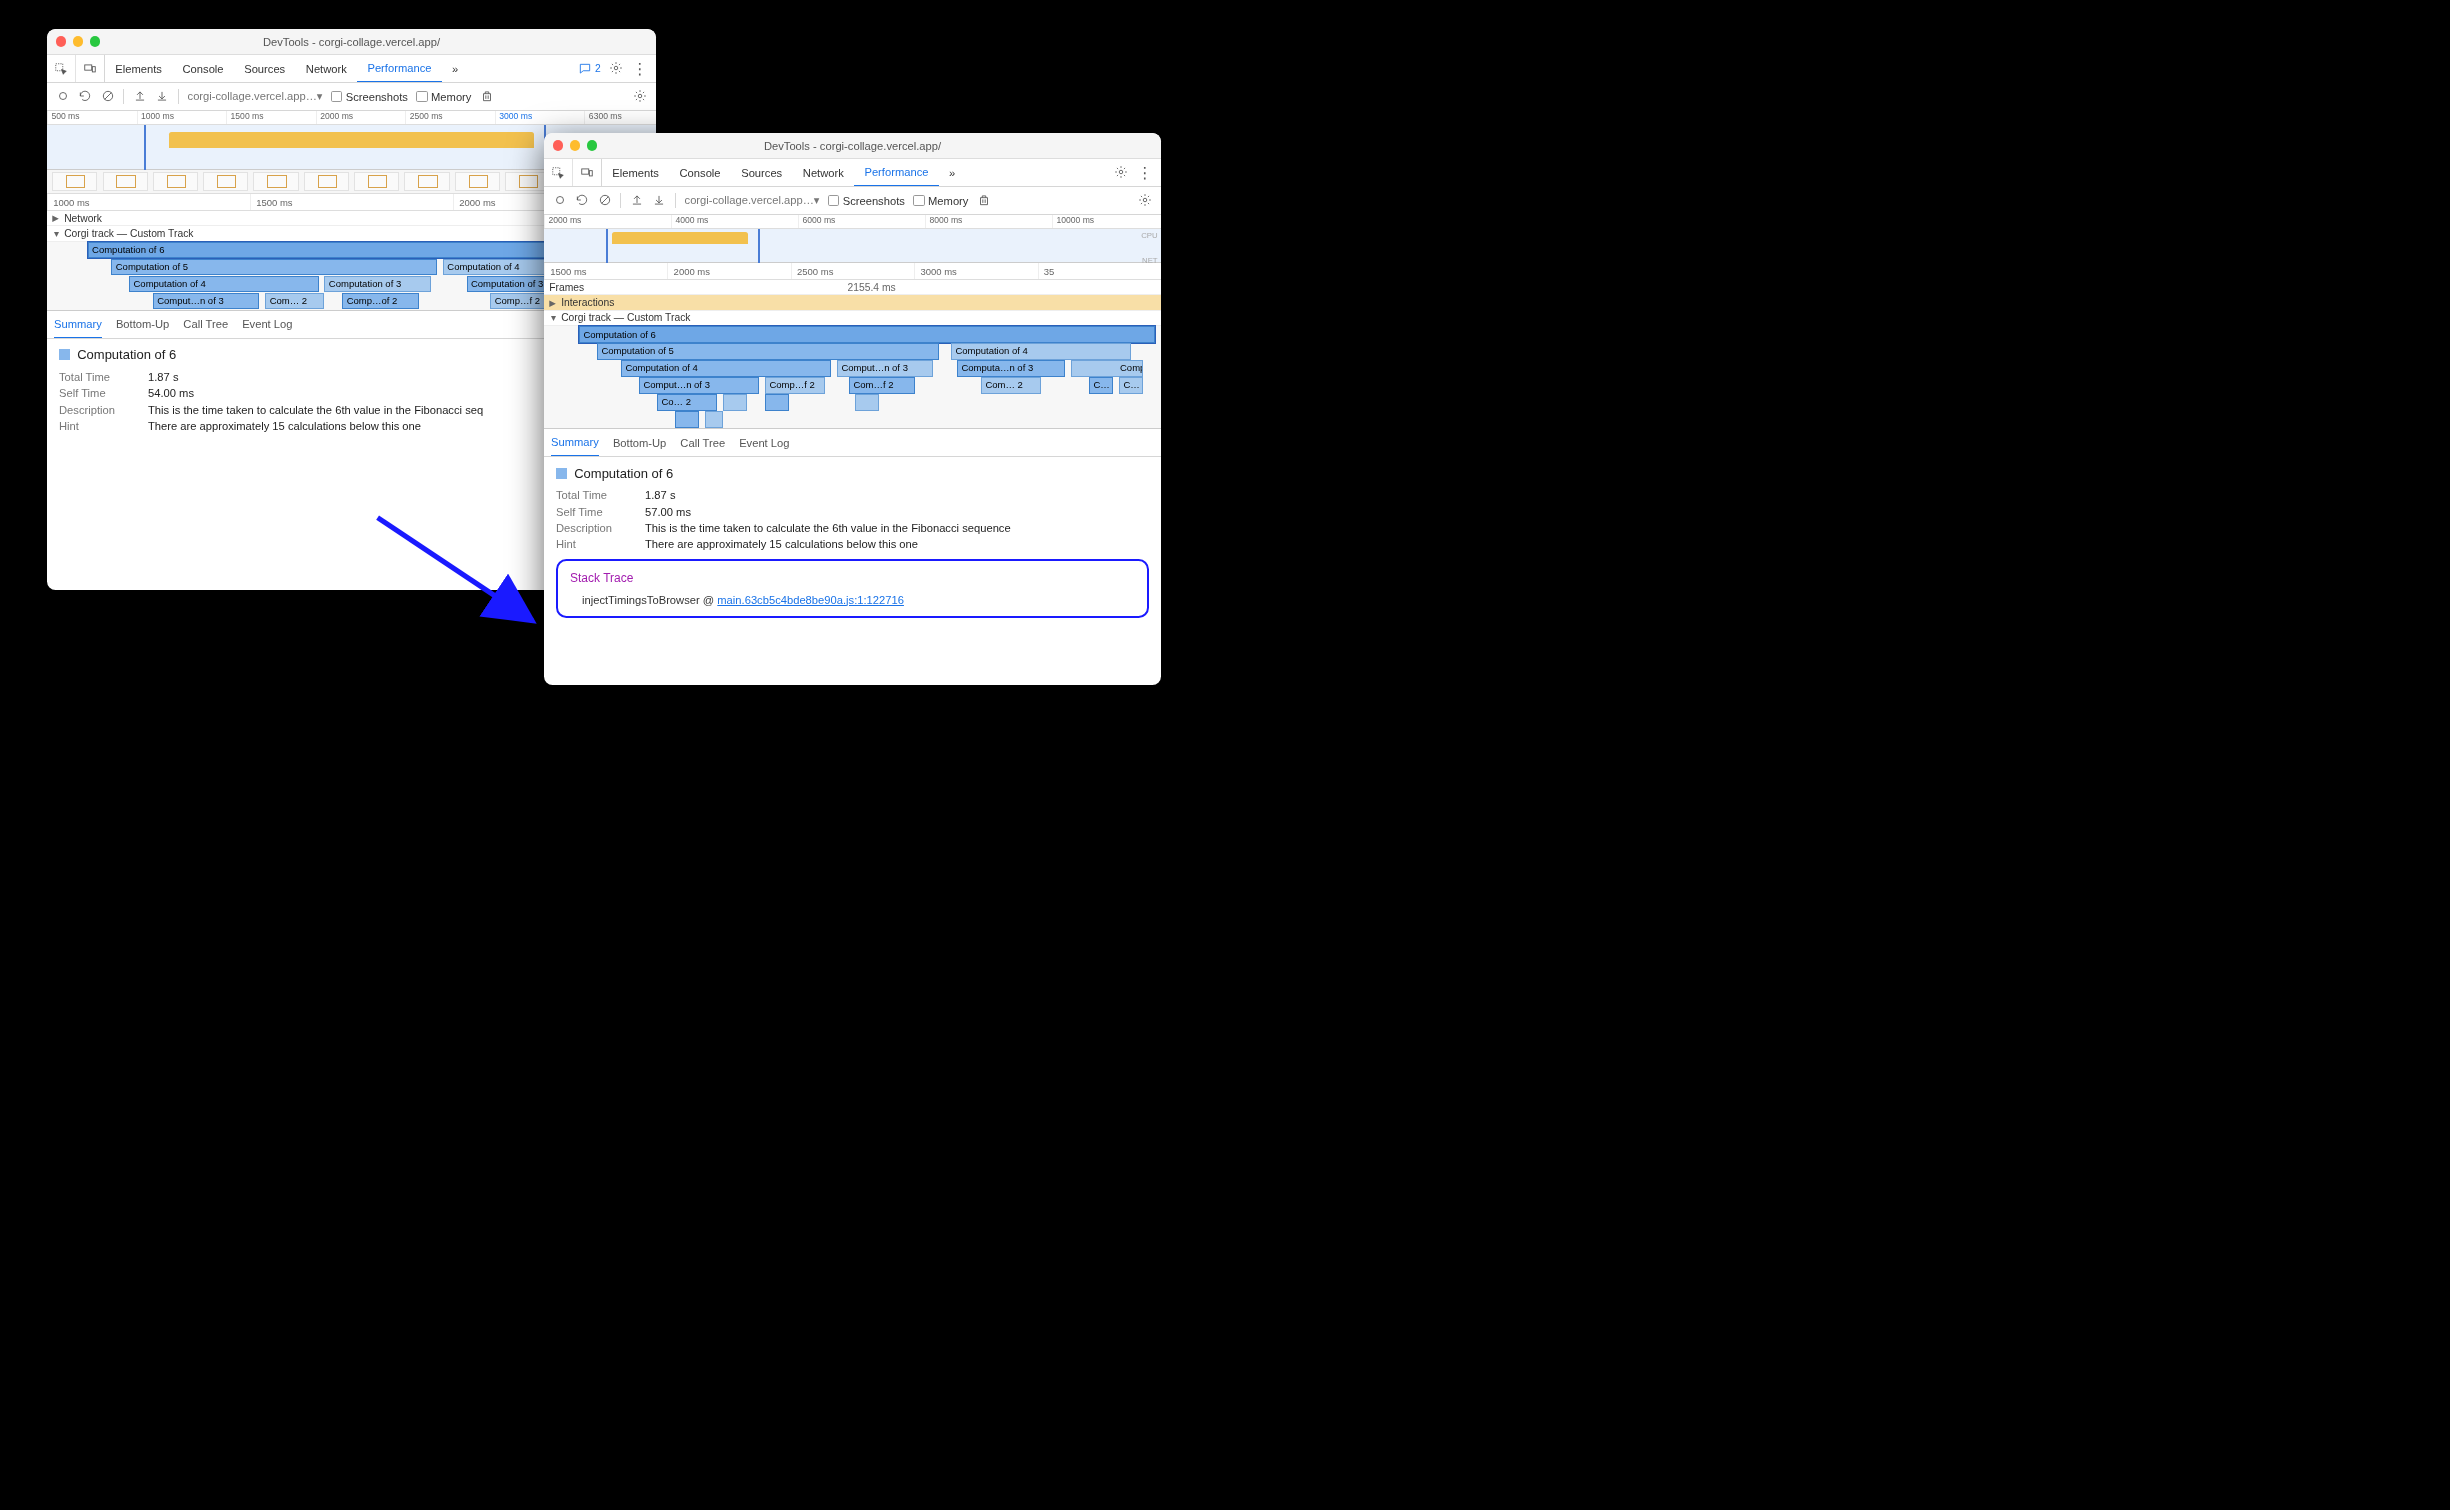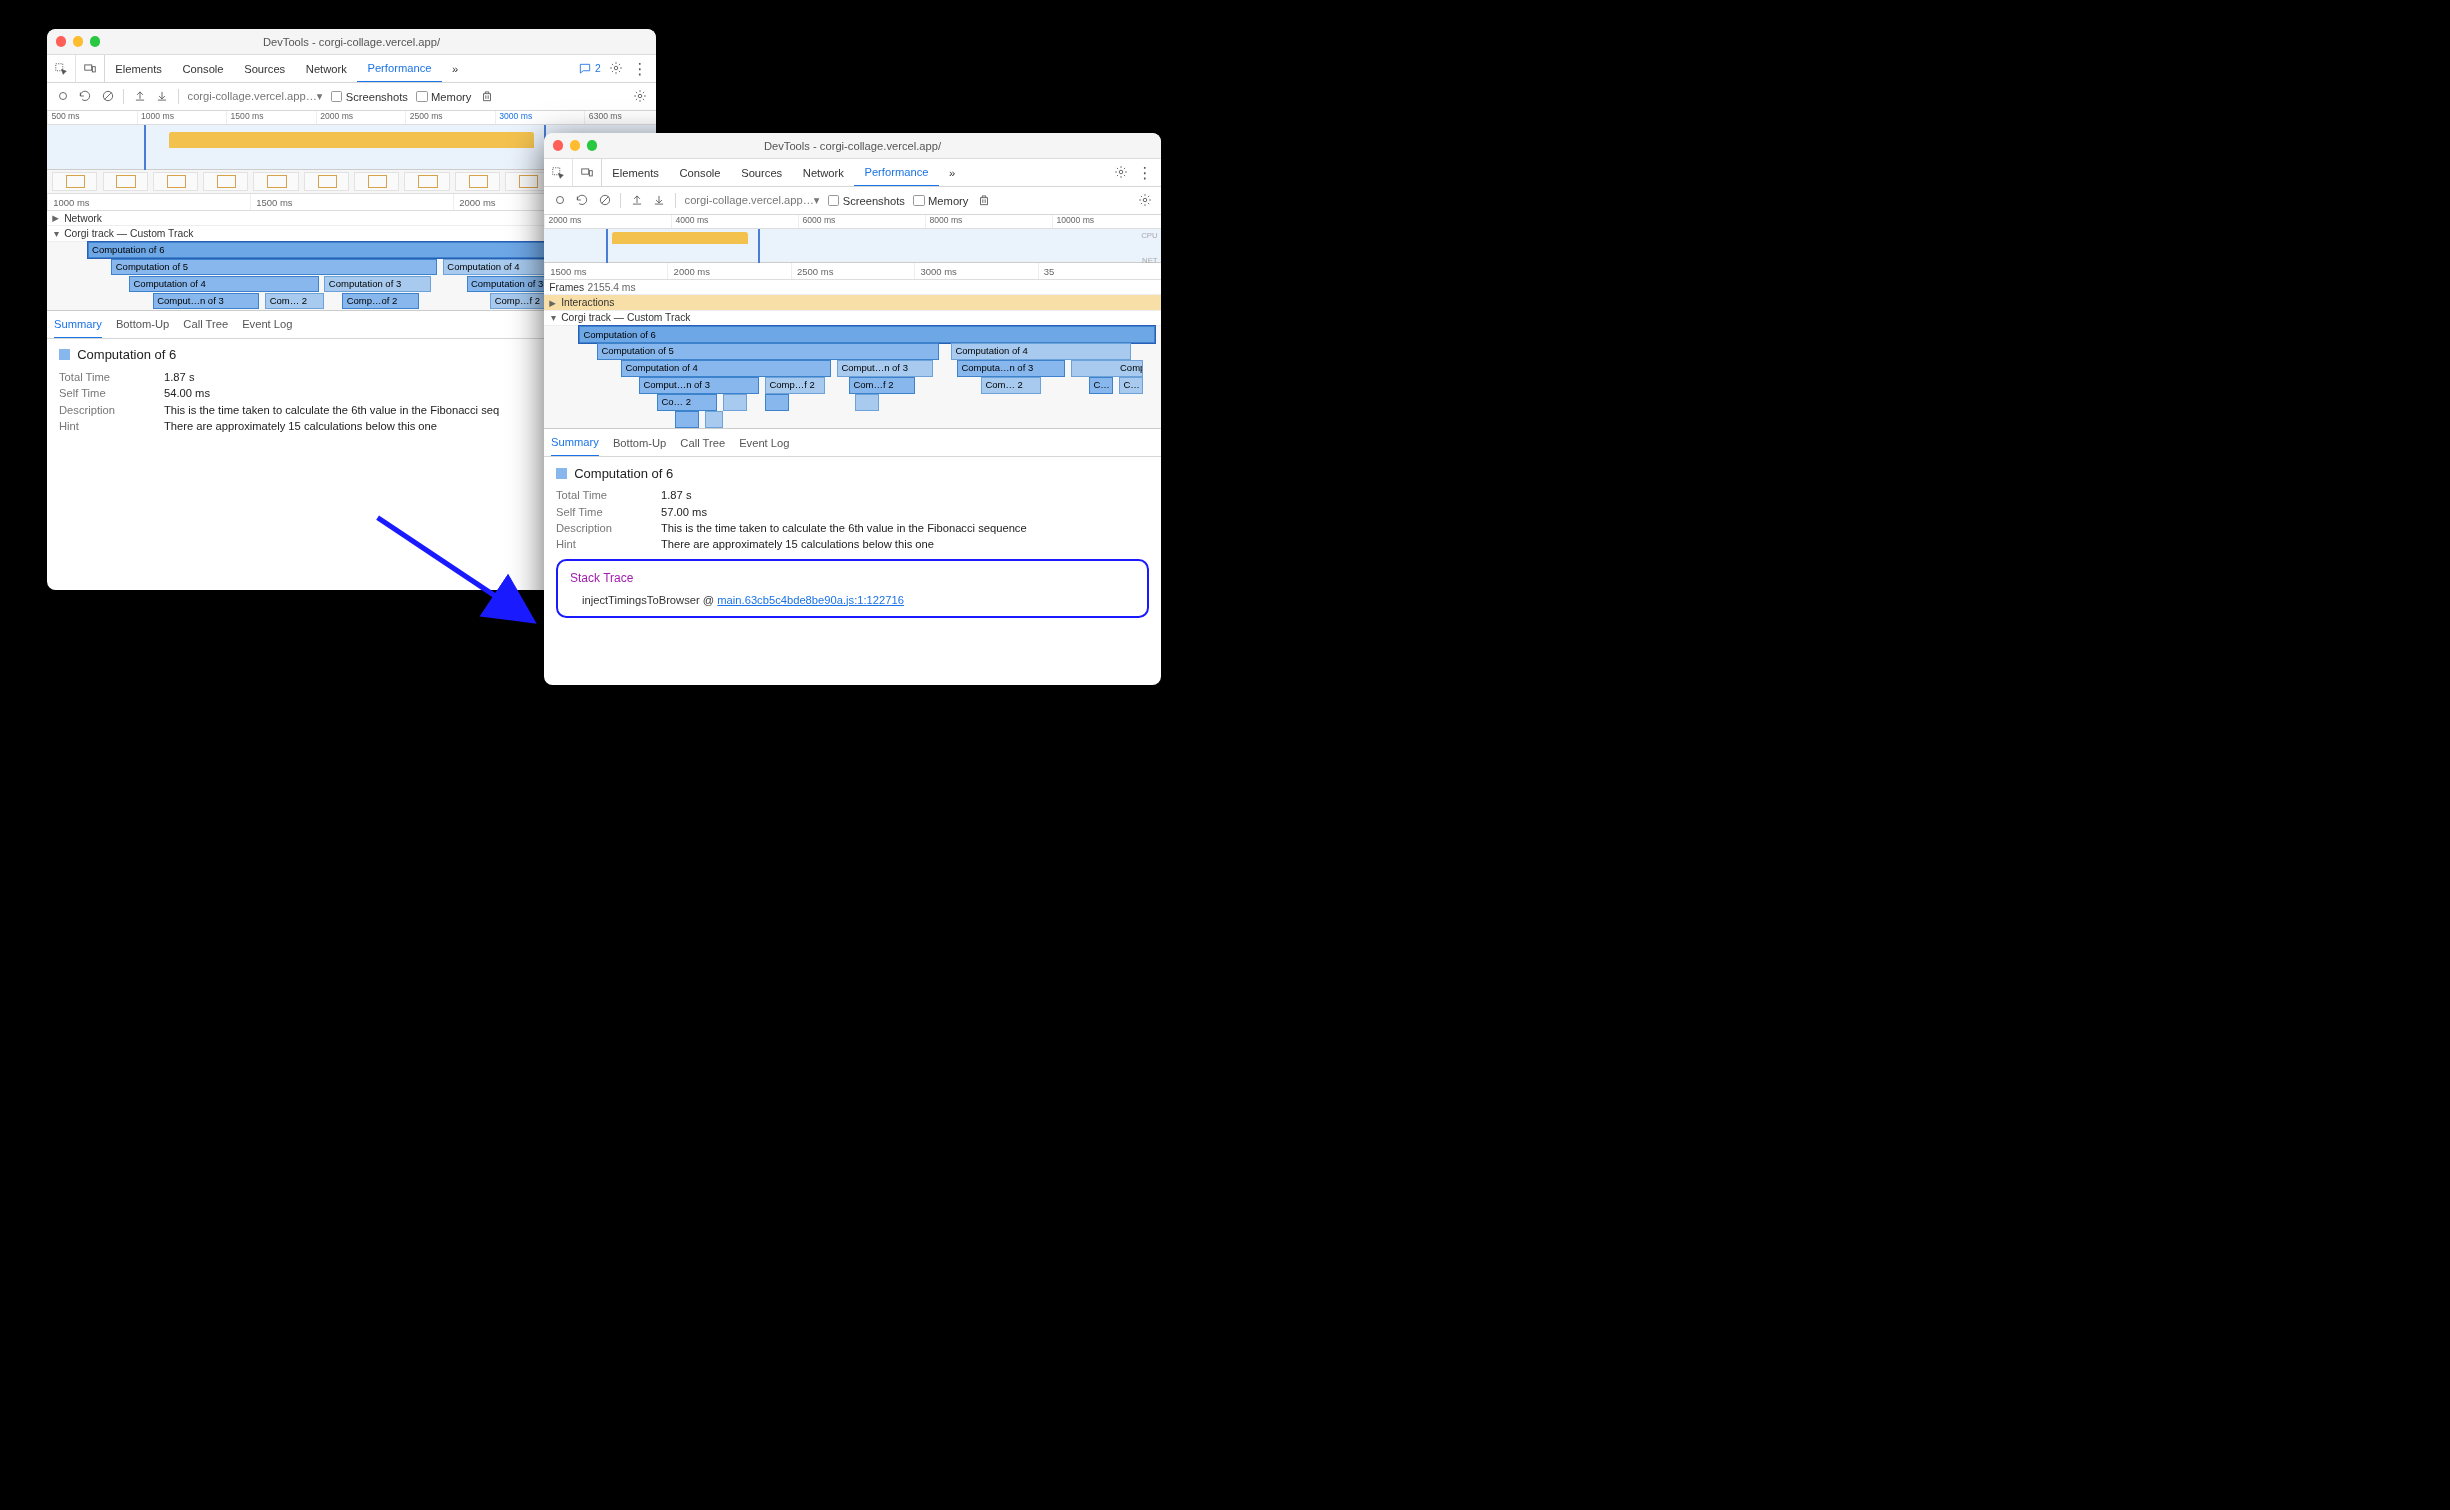--- a/index.html
+++ b/index.html
@@ -45,21 +45,21 @@
   .chip.sel { background:#6ea7e6; outline:1.7px solid #2a5fb8; }
   .chip.lt { background:#a7caee; border-color:#6da2d9; }
   .dtabs { height:28px; border-bottom:0.9px solid #d6d6d6; display:flex; align-items:stretch; padding: 0 7px; gap:14px; font-size:11.2px; }
   .dtab { display:flex; align-items:center; color:#555; cursor:pointer; }
   .dtab.active { color:#1a73e8; border-bottom:1.7px solid #1a73e8; }
   .detail { padding: 8.6px 12px; font-size:12px; flex:1; overflow:auto;}
   .det-title { display:flex; align-items:center; gap:7px; font-size:13px; color:#222; margin-bottom:8.6px; }
   .swatch { width:11.2px; height:11.2px; background:#87b7ec; }
   .kv { display:flex; gap: 20px; margin:4.3px 0; font-size:11.2px;}
   .kv .k { color:#777; min-width:69px; }
-  .kv .v { color:#222;margin-left:16px; }
+  .kv .v { color:#222; }
   .stack-box { border:2.6px solid #1a1aff; border-radius:10.3px; padding:10.3px 12px; margin-top: 8.6px;}
   .stack-h { color:#a21caf; margin-bottom:8.6px; }
   .stack-line { font-size:11.2px; color:#333; padding-left:12px;}
   .stack-line a { color:#1a73e8; text-decoration: underline; }
   .arrow { position:absolute; left:360px; top:509px; width:190px; height:129px; pointer-events:none; z-index:50;}
   .irow { background:#f8dfa7; }
   svg.ic { width:14px; height:14px; stroke:#555; stroke-width:1.5; fill:none; }
   .chat-badge { display:flex; align-items:center; gap:2.6px; color:#1a73e8; font-size:10.3px;}
 </style>
 </head>
@@ -335,21 +335,21 @@
   <div class="ruler2">
     <div class="r2tick">1500 ms</div>
       <div class="r2tick">2000 ms</div>
       <div class="r2tick">2500 ms</div>
       <div class="r2tick">3000 ms</div>
       <div class="r2tick">35</div>
   </div>
   <div class="tracks">
     <div class="trow" style="display:flex">
         <span>Frames</span>
-        <span style="flex:1;color:#666">2155.4 ms</span>
+        <span style="flex:1;text-align:center;color:#666">2155.4 ms</span>
       </div>
     <div class="trow irow">
         <span class="tri">▶</span>
         <span>Interactions</span>
       </div>
     <div class="trow">
         <span class="tri">▼</span>
         <span>Corgi track — Custom Track</span>
       </div>
     <div class="flame-area" id="w2-flame">

